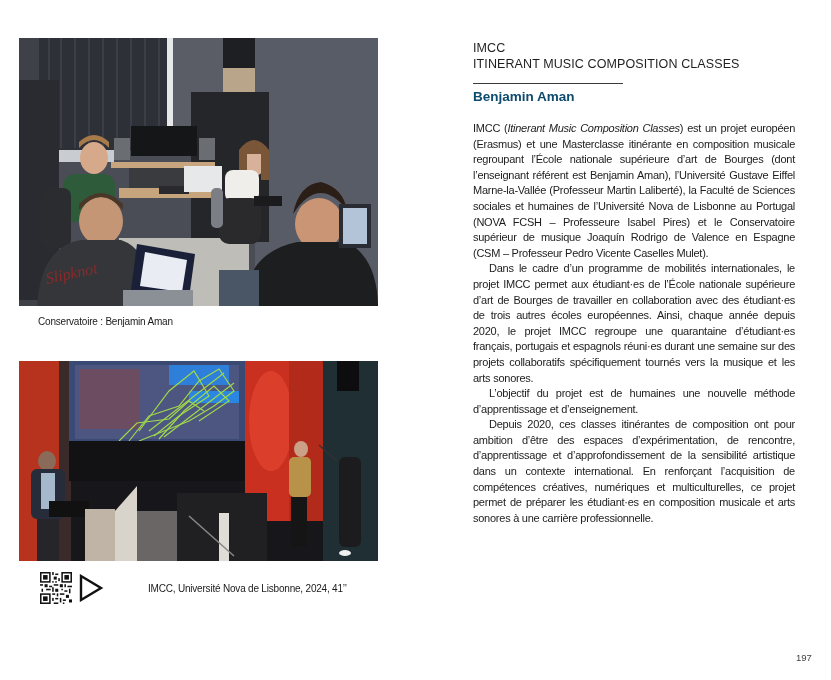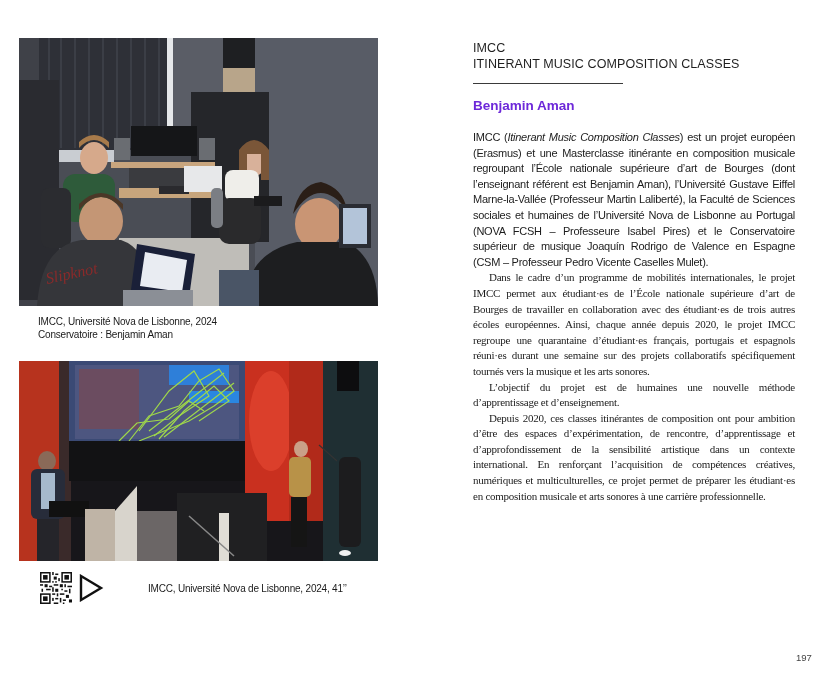--- a/index.html
+++ b/index.html
@@ -20,27 +20,27 @@
     #video-row { position: absolute; left: 40px; top: 572px; height: 32px; display: flex; align-items: center; }
     .qr { width: 32px; height: 32px; }
     .play { width: 26px; height: 28px; margin-left: 6px; }
     #video-caption { position: static; margin-left: 16px; font-size: 10px; padding-left: 28px; }
 
     .right { position: absolute; left: 473px; top: 40px; width: 322px; }
     .title-line {
       font-weight: normal; font-size: 12.5px; line-height: 16px; letter-spacing: 0.1px; color: #1f1f1f;
     }
     .divider { width: 150px; height: 0; border-top: 1.2px solid #3a3a3a; margin-top: 11px; }
-    .author { font-weight: bold; font-size: 13.5px; margin-top: 14px; line-height: 16px; color: #6d28d9; }
+    .author { font-weight: bold; font-size: 13.5px; margin-top: 5px; line-height: 16px; color: #0c4a6e; }
     .body-text {
       margin-top: 16px; font-size: 11px; line-height: 15.6px; text-align: justify; color: #1c1c1c;
       letter-spacing: -0.25px;
     }
     .body-text p { margin: 0; }
-    .body-text p.indent { text-indent: 16px; font-family: Liberation Serif, serif; }
+    .body-text p.indent { text-indent: 16px; }
     .body-text em { font-style: italic; }
 
     #page-number { position: absolute; left: 796px; top: 652px; font-size: 9.5px; color: #444; }
   </style>
 </head>
 <body>
 
 <div class="photo" id="photo-studio">
   <svg viewBox="0 0 359 268" preserveAspectRatio="none">
     <rect width="359" height="268" fill="#4a4d55"></rect>
@@ -99,21 +99,20 @@
 
     <ellipse cx="300" cy="186" rx="24" ry="26" fill="#c99574"></ellipse>
     <path d="M274 176 q26 -40 54 -4 q-4 -22 -26 -28 q-22 2 -28 32z" fill="#2a1e17"></path>
     <path d="M224 268 q4 -54 54 -64 h50 q30 16 31 64z" fill="#1d1e20"></path>
     <rect x="200" y="232" width="40" height="36" fill="#4a5566"></rect>
     <rect x="320" y="166" width="32" height="44" fill="#2a2c33"></rect>
     <rect x="324" y="170" width="24" height="36" fill="#b3c4d9"></rect>
   </svg>
 </div>
 <div class="caption" id="caption-1">
-  <div>IMCC, Université Nova de Lisbonne, 2024</div>
   <div>Conservatoire : Benjamin Aman</div>
 </div>
 
 <div class="photo" id="photo-concert">
   <svg viewBox="0 0 359 200" preserveAspectRatio="none">
     <rect width="359" height="200" fill="#17161a"></rect>
     <rect x="0" y="0" width="40" height="200" fill="#b7331e"></rect>
     <rect x="40" y="0" width="12" height="200" fill="#3a2a2a"></rect>
     <rect x="50" y="0" width="176" height="80" fill="#3b4a75"></rect>
     <rect x="56" y="4" width="164" height="74" fill="#4d5680"></rect>

